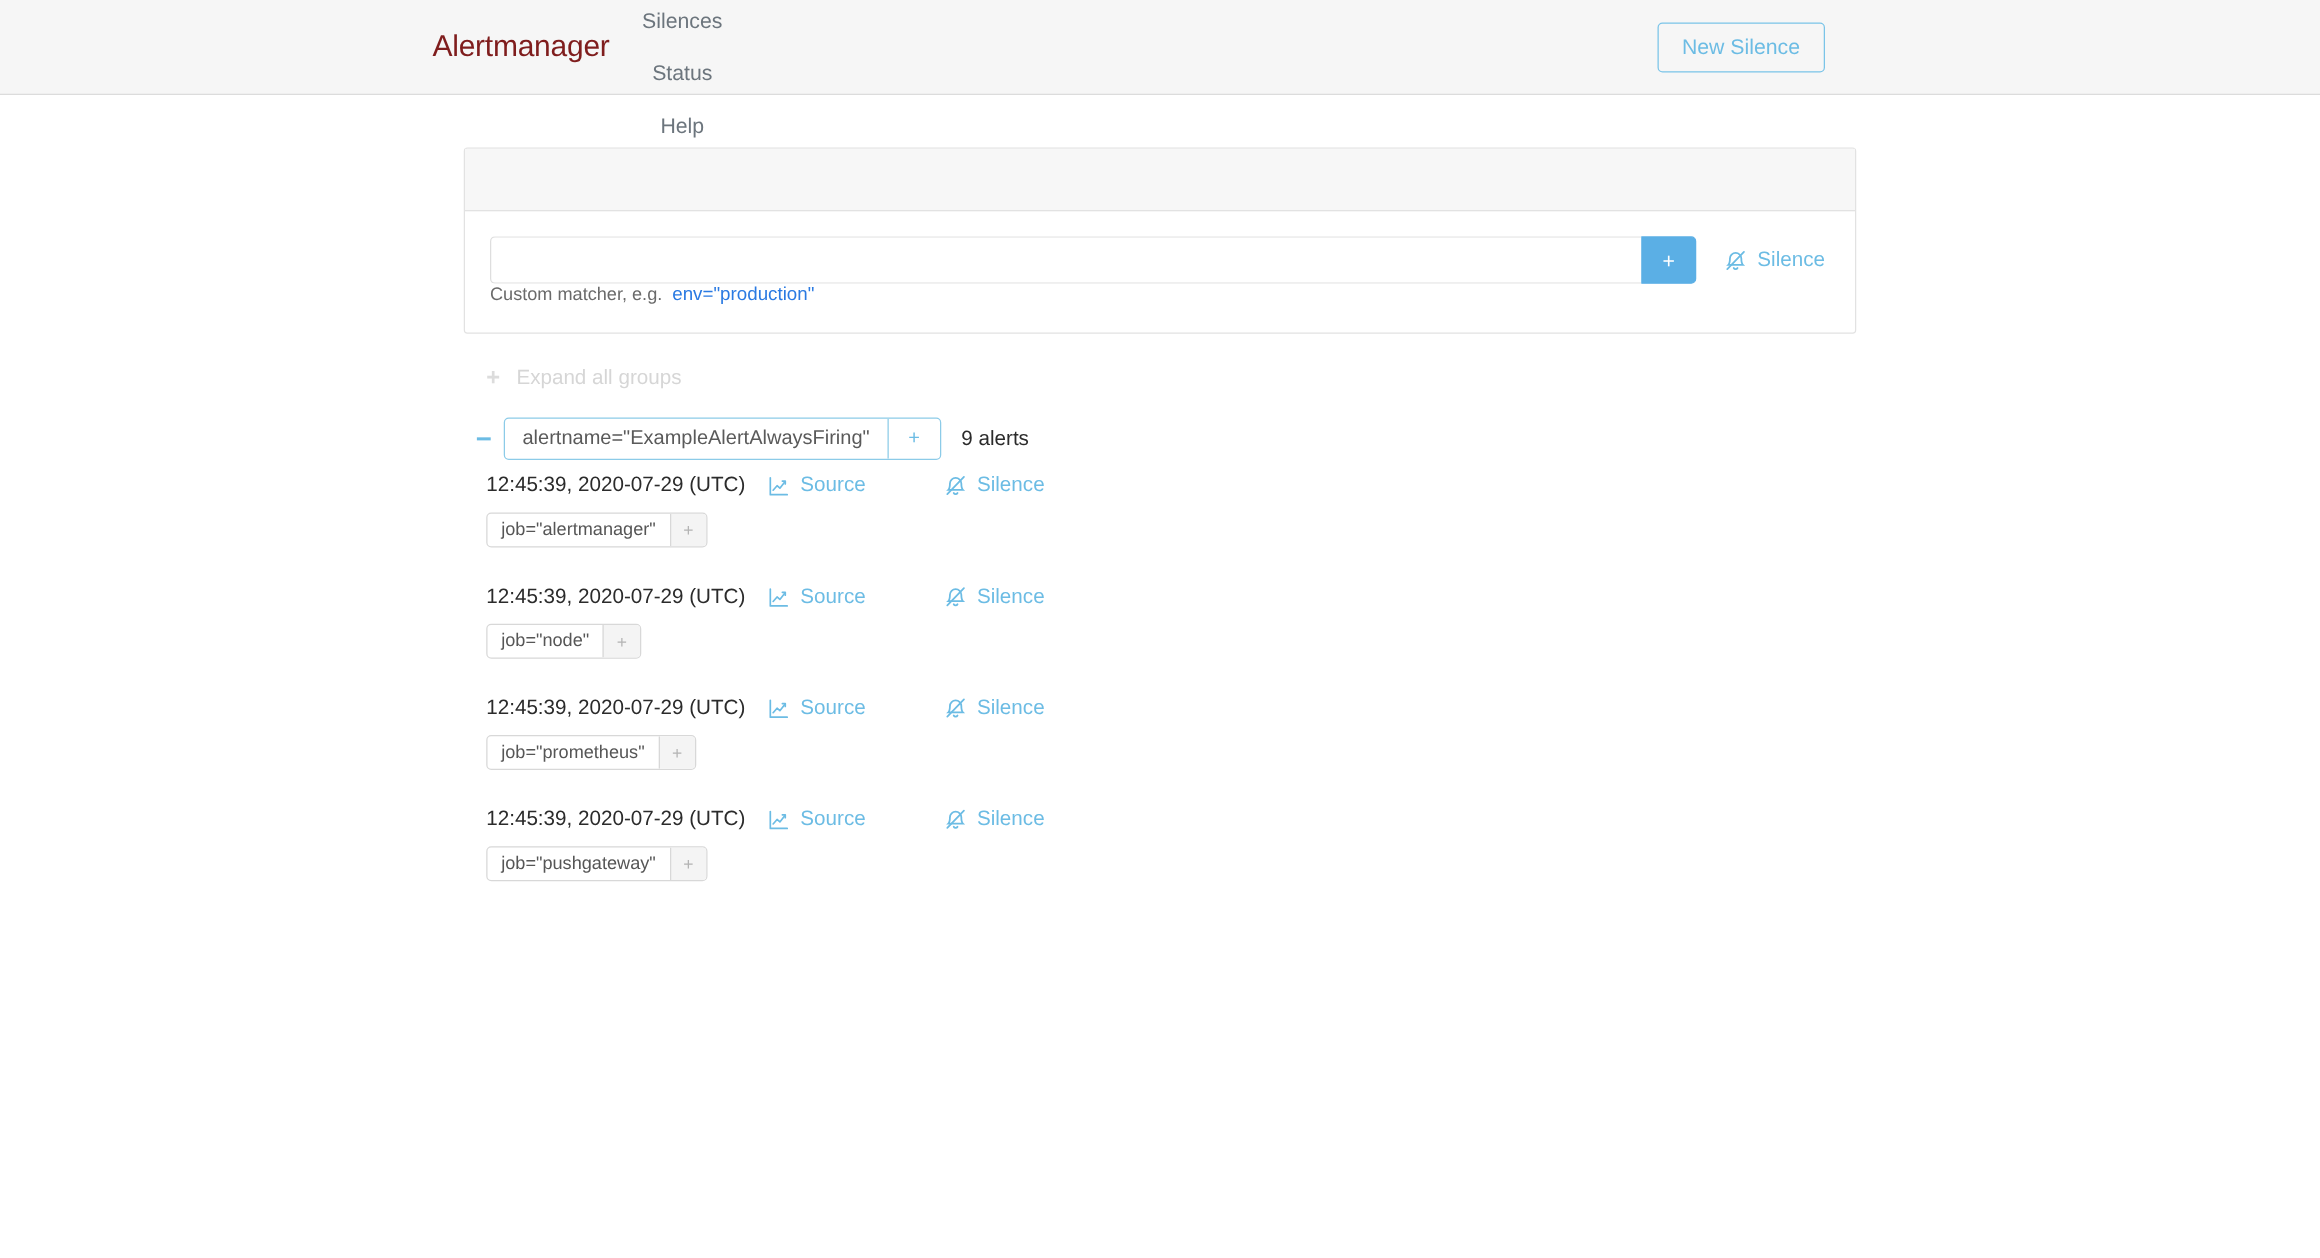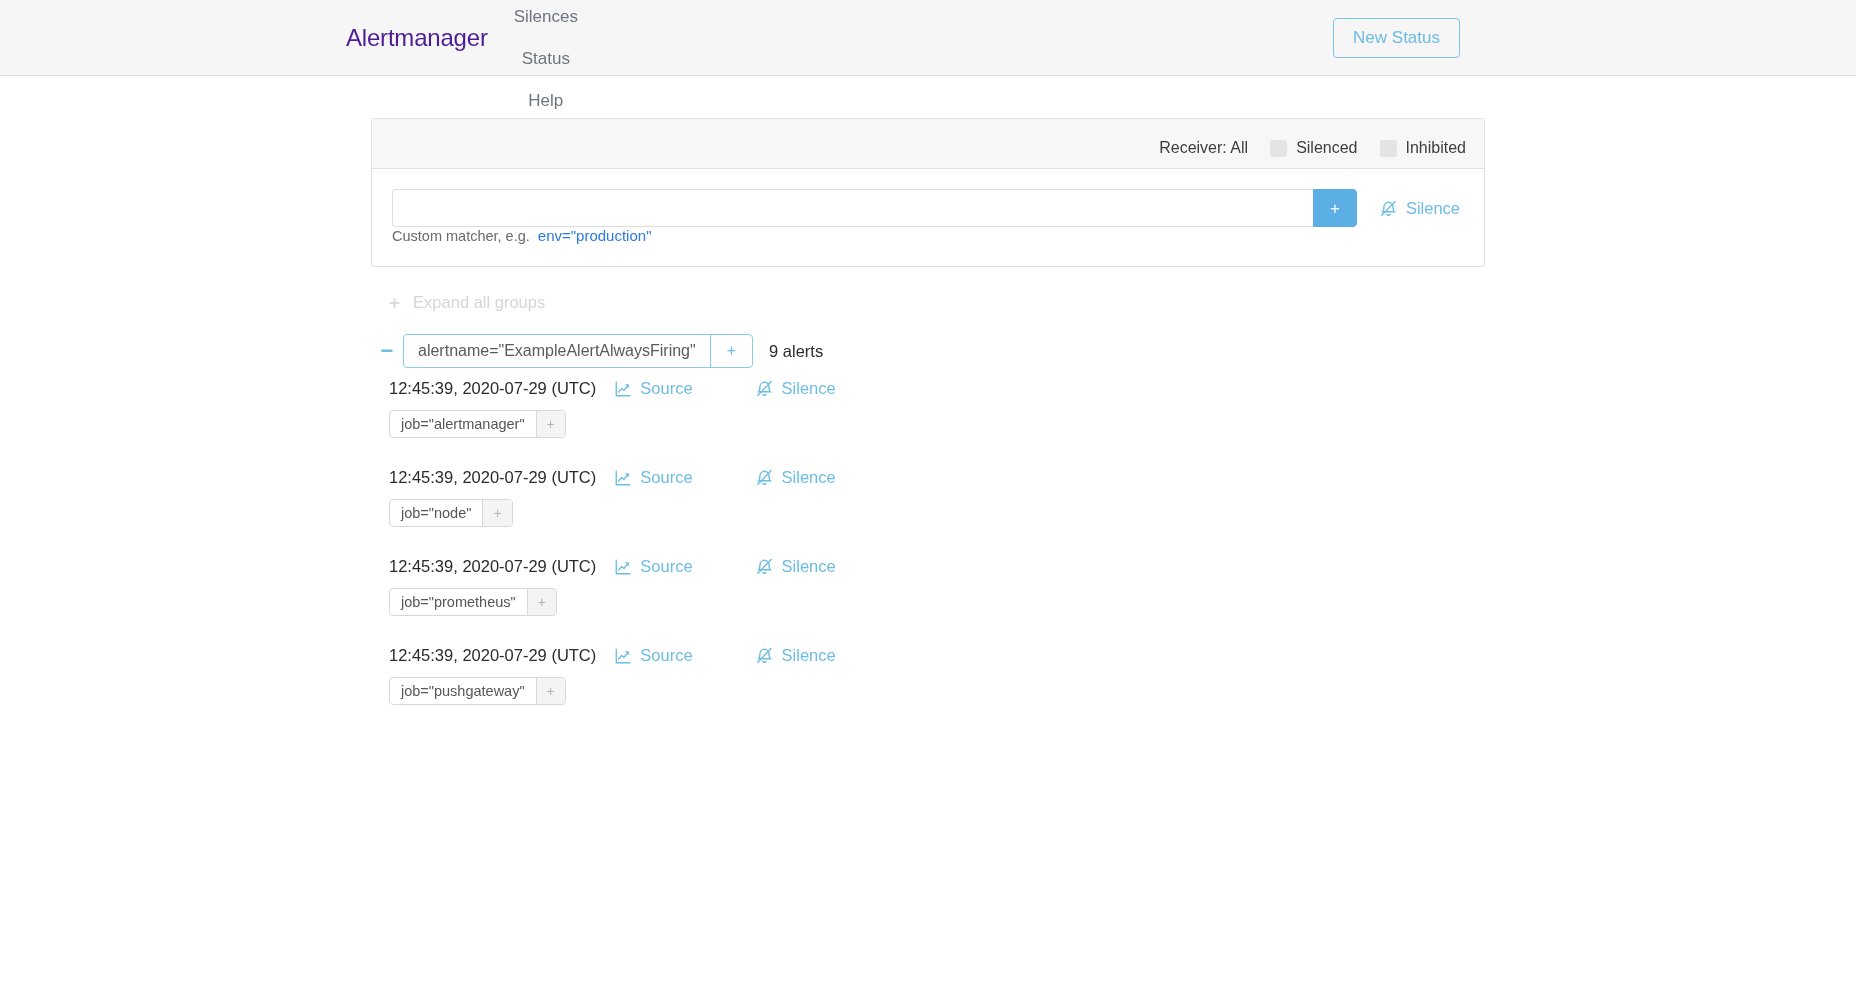--- a/index.html
+++ b/index.html
@@ -28,21 +28,21 @@
   }
   .navbar-inner {
     width: 1114px;
     margin: 0 auto;
     display: flex;
     align-items: center;
     height: 100%;
   }
   .brand {
     font-size: 24px;
-    color: #4c1d95;
+    color: #7f1d1d;
     letter-spacing: -0.2px;
     margin-right: 26px;
     white-space: nowrap;
   }
   .nav-links {
     display: flex;
     align-items: center;
     gap: 22px;
     flex-direction: column;
   }
@@ -341,40 +341,29 @@
 <div class="navbar">
   <div class="navbar-inner">
     <span class="brand">Alertmanager</span>
     <div class="nav-links">
       <a class="nav-link active" href="#">Alerts</a>
       <a class="nav-link" href="#">Silences</a>
       <a class="nav-link" href="#">Status</a>
       <a class="nav-link" href="#">Help</a>
     </div>
     <div class="navbar-right">
-      <button class="btn-outline">New Status</button>
+      <button class="btn-outline">New Silence</button>
     </div>
   </div>
 </div>
 
 <div class="container">
 
   <div class="filter-card">
     <div class="card-header">
-      <div class="header-right">
-        <span class="receiver-label">Receiver: All</span>
-        <label class="check-group">
-          <span class="checkbox-box"></span>
-          <span class="check-label">Silenced</span>
-        </label>
-        <label class="check-group">
-          <span class="checkbox-box"></span>
-          <span class="check-label">Inhibited</span>
-        </label>
-      </div>
     </div>
 
     <div class="card-body">
       <div class="matcher-row">
         <input class="matcher-input" type="text" placeholder="" style="">
         <button class="btn-plus-blue">+</button>
         <a class="silence-link" href="#">
           <span>
             <svg class="icon-svg" width="19" height="19" viewBox="0 0 20 20" fill="none" stroke="#6cbce4" stroke-width="1.5" stroke-linecap="round">
               <path d="M5.2 8.3a4.8 4.8 0 0 1 9.6 0c0 4 1.3 5.2 1.3 5.2H3.9s1.3-1.2 1.3-5.2z"></path>

